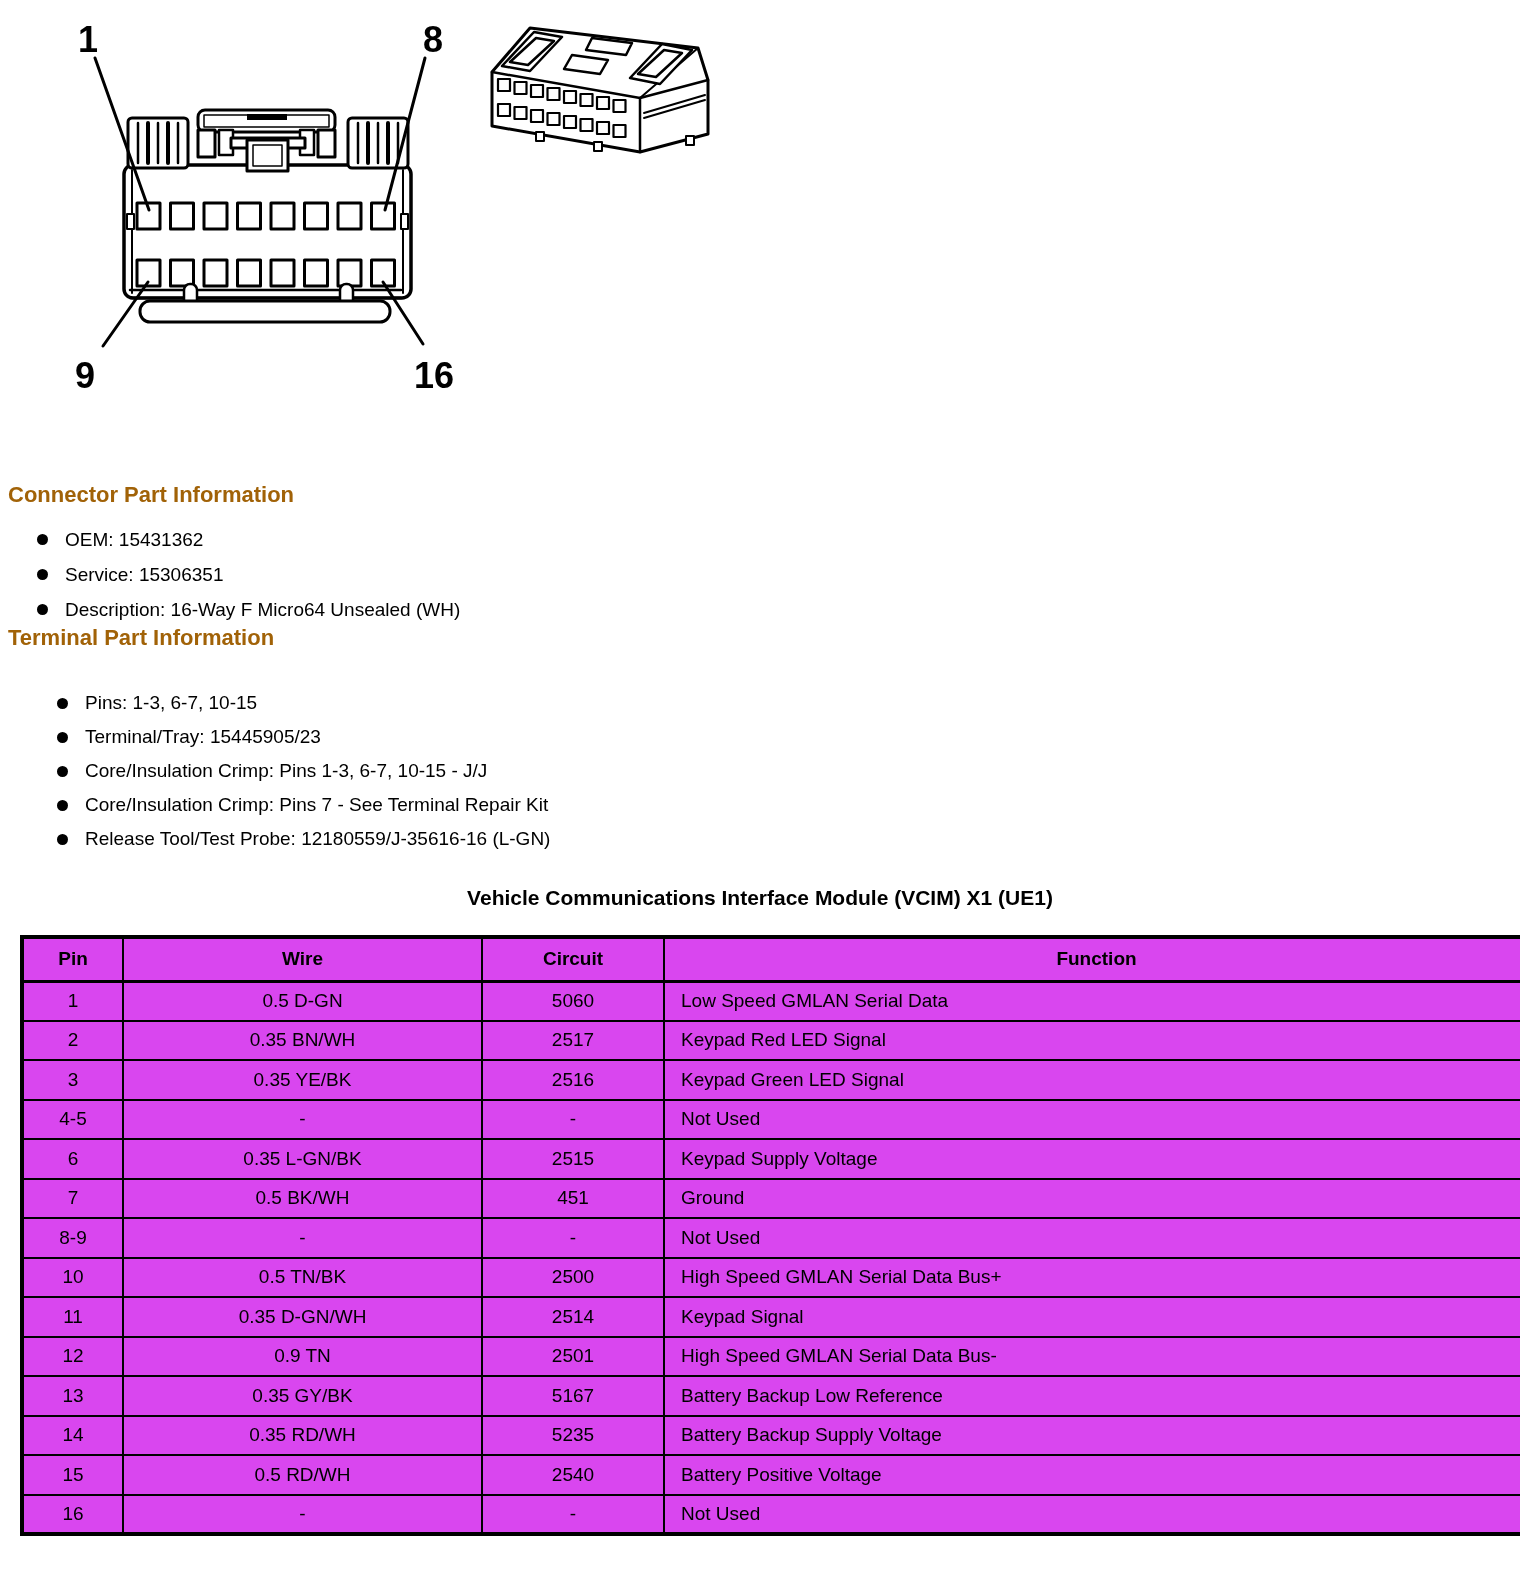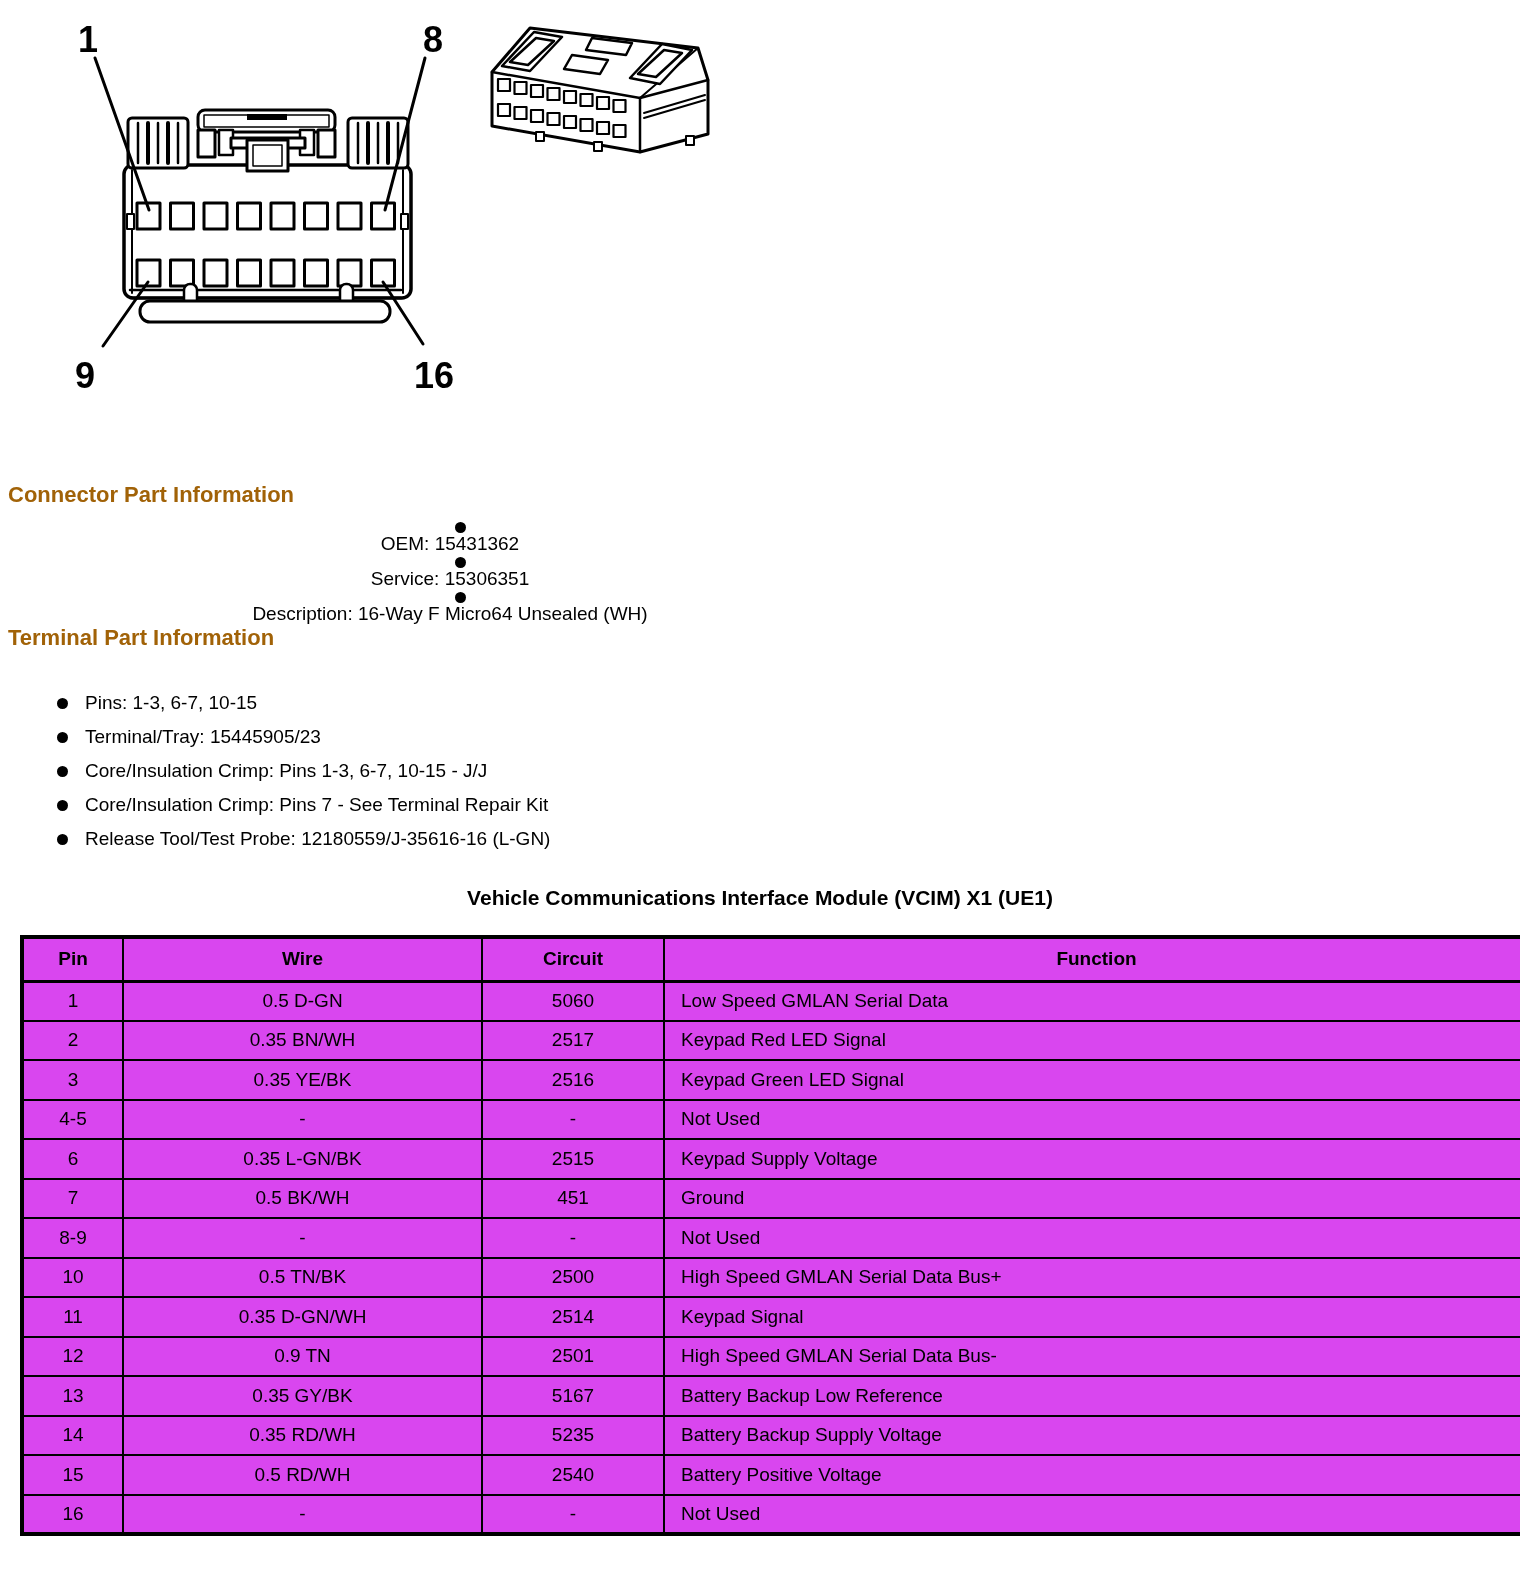--- a/index.html
+++ b/index.html
@@ -11,21 +11,21 @@
     overflow:hidden;
   }
   svg { position:absolute; }
   svg * { vector-effect:none; }
   .sec-heading {
     position:absolute; left:8px;
     font-size:22px; font-weight:bold; color:#a16207;margin-top:16px;
   }
   ul.bullets { position:absolute; left:0; list-style:none; width:900px; }
   ul.bullets li { display:flex; align-items:center; }
-  .connector-list li { height:35px;flex-direction:column; }
+  .connector-list li { height:35px; }
   .terminal-list li { height:34px; }
   .dot {
     width:11px; height:11px; border-radius:50%;
     background:#000; margin-left:37px; margin-right:17px; flex:none;
   }
   .bullet-text { font-size:19px; white-space:nowrap; }
   .table-title {
     position:absolute; top:886px; left:0; width:100%;
     text-align:center; font-size:21px; font-weight:bold;
   }

